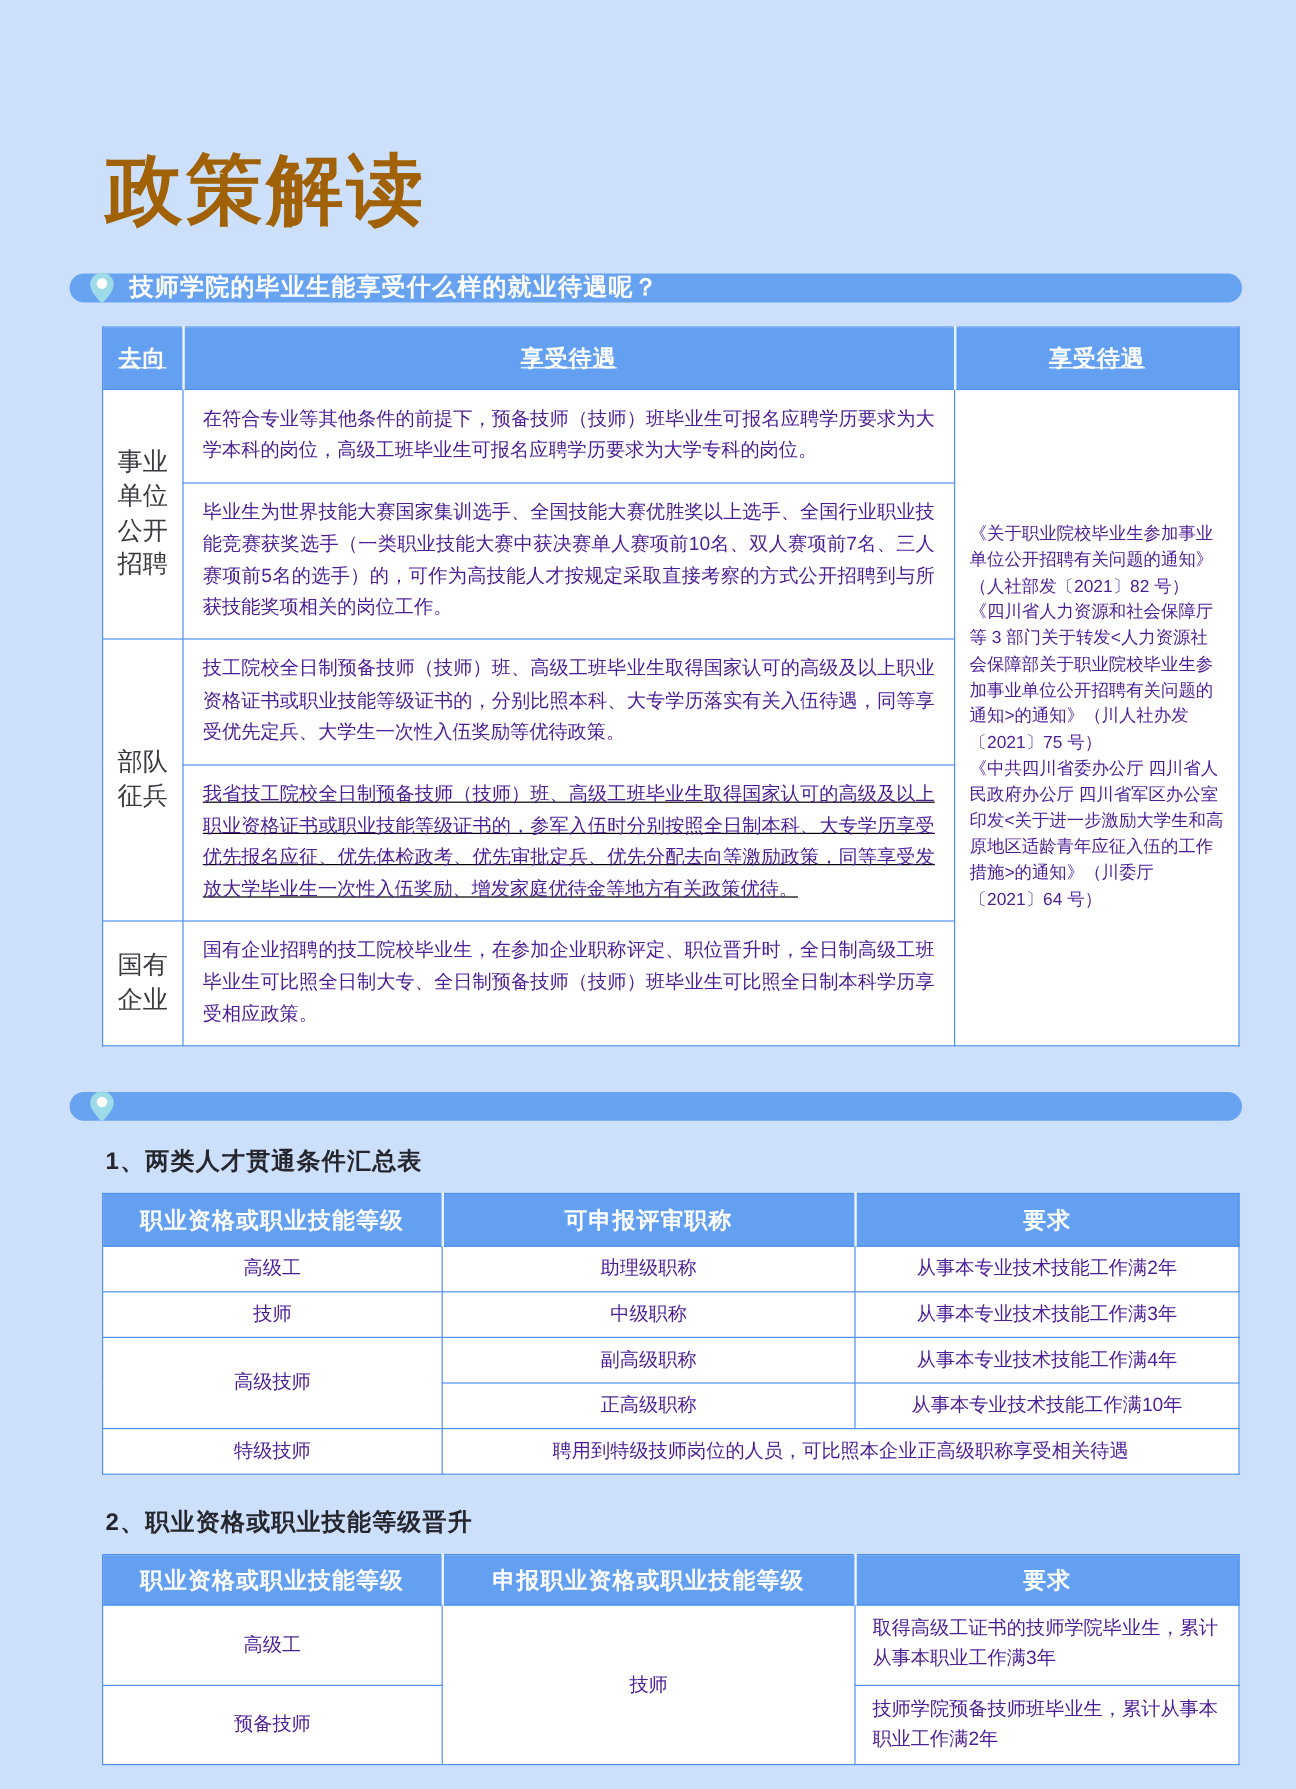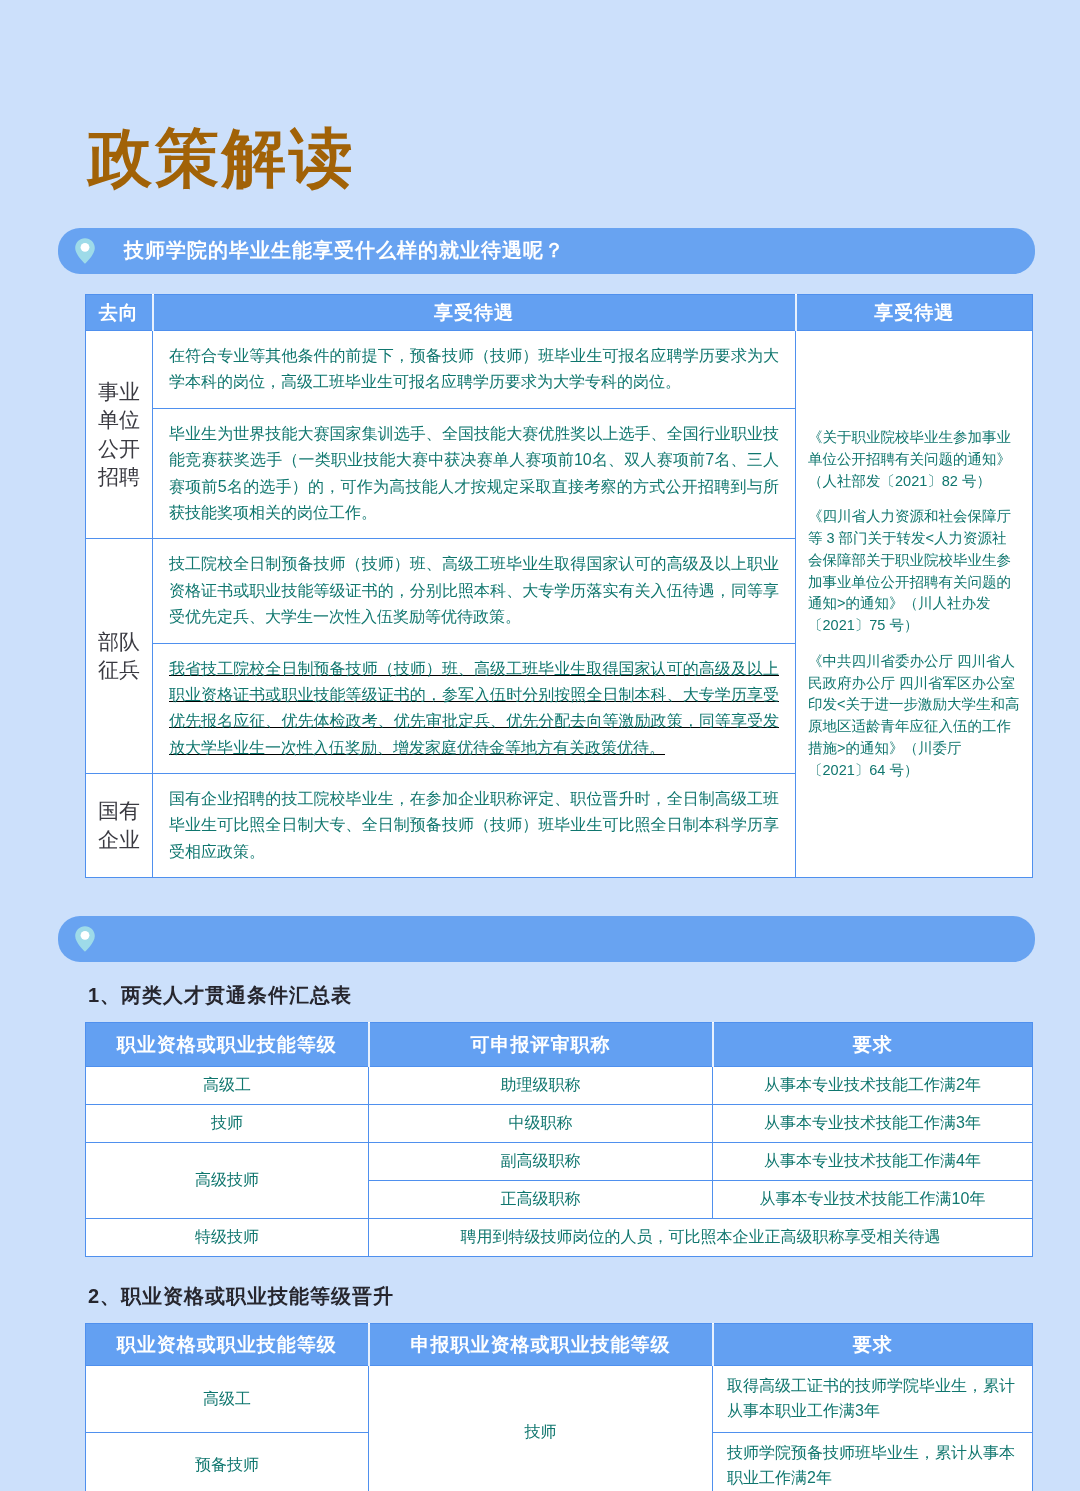--- a/index.html
+++ b/index.html
@@ -16,26 +16,26 @@
     font-weight: 900;
     letter-spacing: 3px;
     color: #a16207;
     line-height: 1;
   }
 
   .pill {
     margin-left: 58px;
     margin-top: 38px;
     width: 977px;
-    height: 46px;
+    height: 24px;
     background: #68a3f1;
     border-radius: 22px;
     display: flex;
     align-items: center;
-    gap: 26px;
+    gap: 10px;
     padding-left: 14px;
   }
   .pill .pin { width: 26px; height: 28px; display: flex; flex: none; }
   .pill .label {
     color: #ffffff;
     font-size: 20px;
     font-weight: bold;
     letter-spacing: 1px;
     padding-bottom: 2px;
   }
@@ -51,28 +51,28 @@
   th {
     background: #63a0f2;
     color: #ffffff;
     font-size: 19px;
     font-weight: bold;
     letter-spacing: 1px;
     text-align: center;
   }
   th + th { border-left: 2px solid rgba(255,255,255,0.85); }
   td {
-    color: #0f766e;
+    color: #4c1d95;
     font-size: 16px;
     vertical-align: middle;
   }
 
   
   .t1 { margin-top: 20px; }
-  .t1 th { height: 36px; }
+  .t1 th { height: 52px; text-decoration: underline; }
   .t1 .col-dest { width: 67px; }
   .t1 .col-detail { width: 643px; }
   .t1 .col-ref { width: 237px; }
   .t1 td.row-label {
     font-size: 21px;
     text-align: center;
     line-height: 1.35;
     padding: 6px 10px;
     color: #3a3a41;
   }
@@ -80,21 +80,21 @@
     padding: 12px 16px;
     line-height: 1.65;
     text-align: justify;
   }
   .t1 td.refs {
     padding: 2px 12px;
     font-size: 14.5px;
     line-height: 1.5;
     vertical-align: middle;
   }
-  .t1 td.refs p + p { margin-top: 14px; }
+  .t1 td.refs p + p { }
   .r-a1 { height: 62px; }
   .r-a2 { height: 100px; }
   .r-b1 { height: 84px; }
   .r-b2 { height: 106px; text-decoration: underline; }
   .r-c  { height: 94px; }
 
   
   .subtitle {
     margin-left: 88px;
     font-size: 20px;

